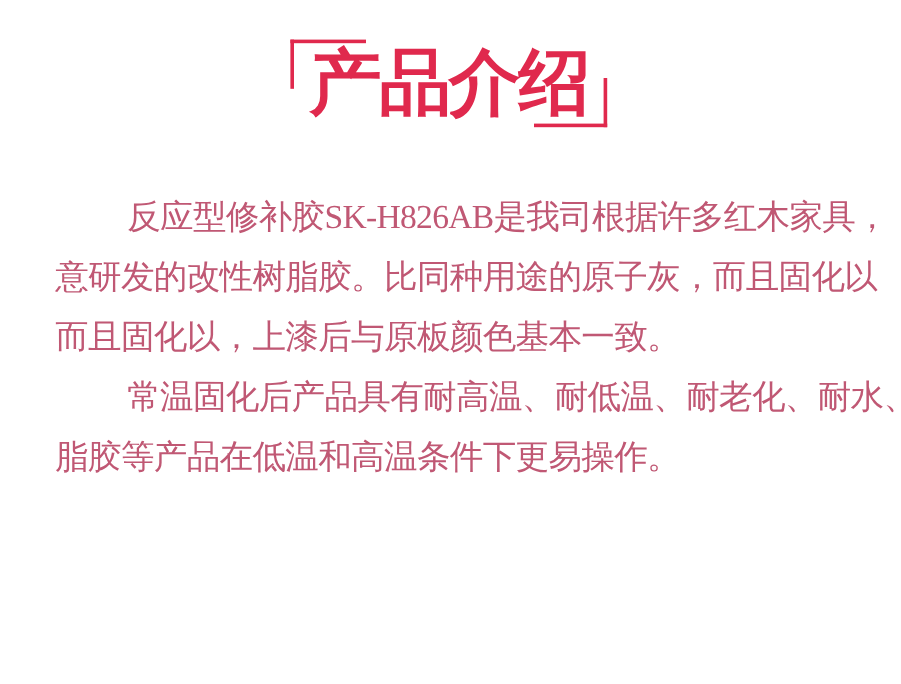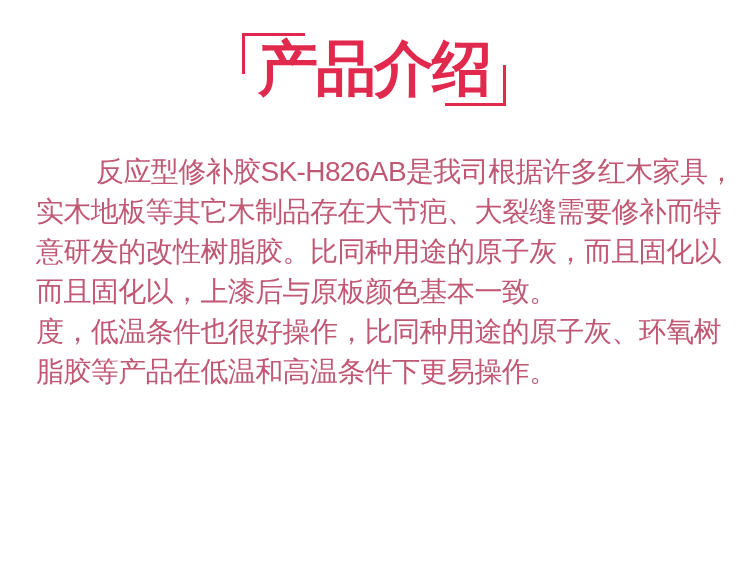--- a/index.html
+++ b/index.html
@@ -47,36 +47,35 @@
   .body-text {
     position: absolute;
     left: 36px;
     top: 152px;
     width: 705px;
     color: var(--color-body, #c05874);
     font-size: 28px;
     line-height: 40px;
     letter-spacing: -0.6px;
   }
-  .line { margin: 0; white-space: nowrap; }
+  .line { margin: 10px; white-space: nowrap; font-family: Liberation Serif, serif; }
   .line.indent { padding-left: 60px; }
 </style>
 </head>
 <body>
 
 <div class="page">
 
   <div class="title-block">
     <span class="bracket bracket-tl"></span>
     <h1 class="title">产品介绍</h1>
     <span class="bracket bracket-br"></span>
   </div>
 
   <div class="body-text">
     <p class="line indent">反应型修补胶SK-H826AB是我司根据许多红木家具，</p>
-    <p class="line">实木地板等其它木制品存在大节疤、大裂缝需要修补而特</p>
     <p class="line">意研发的改性树脂胶。比同种用途的原子灰，而且固化以</p>
     <p class="line">而且固化以，上漆后与原板颜色基本一致。</p>
-    <p class="line">度，低温条件也很好操作，比同种用途的原子灰、环氧树</p>
+    <p class="line indent">常温固化后产品具有耐高温、耐低温、耐老化、耐水、</p>
     <p class="line">脂胶等产品在低温和高温条件下更易操作。</p>
   </div>
 
 </div>
 
 </body></html>

